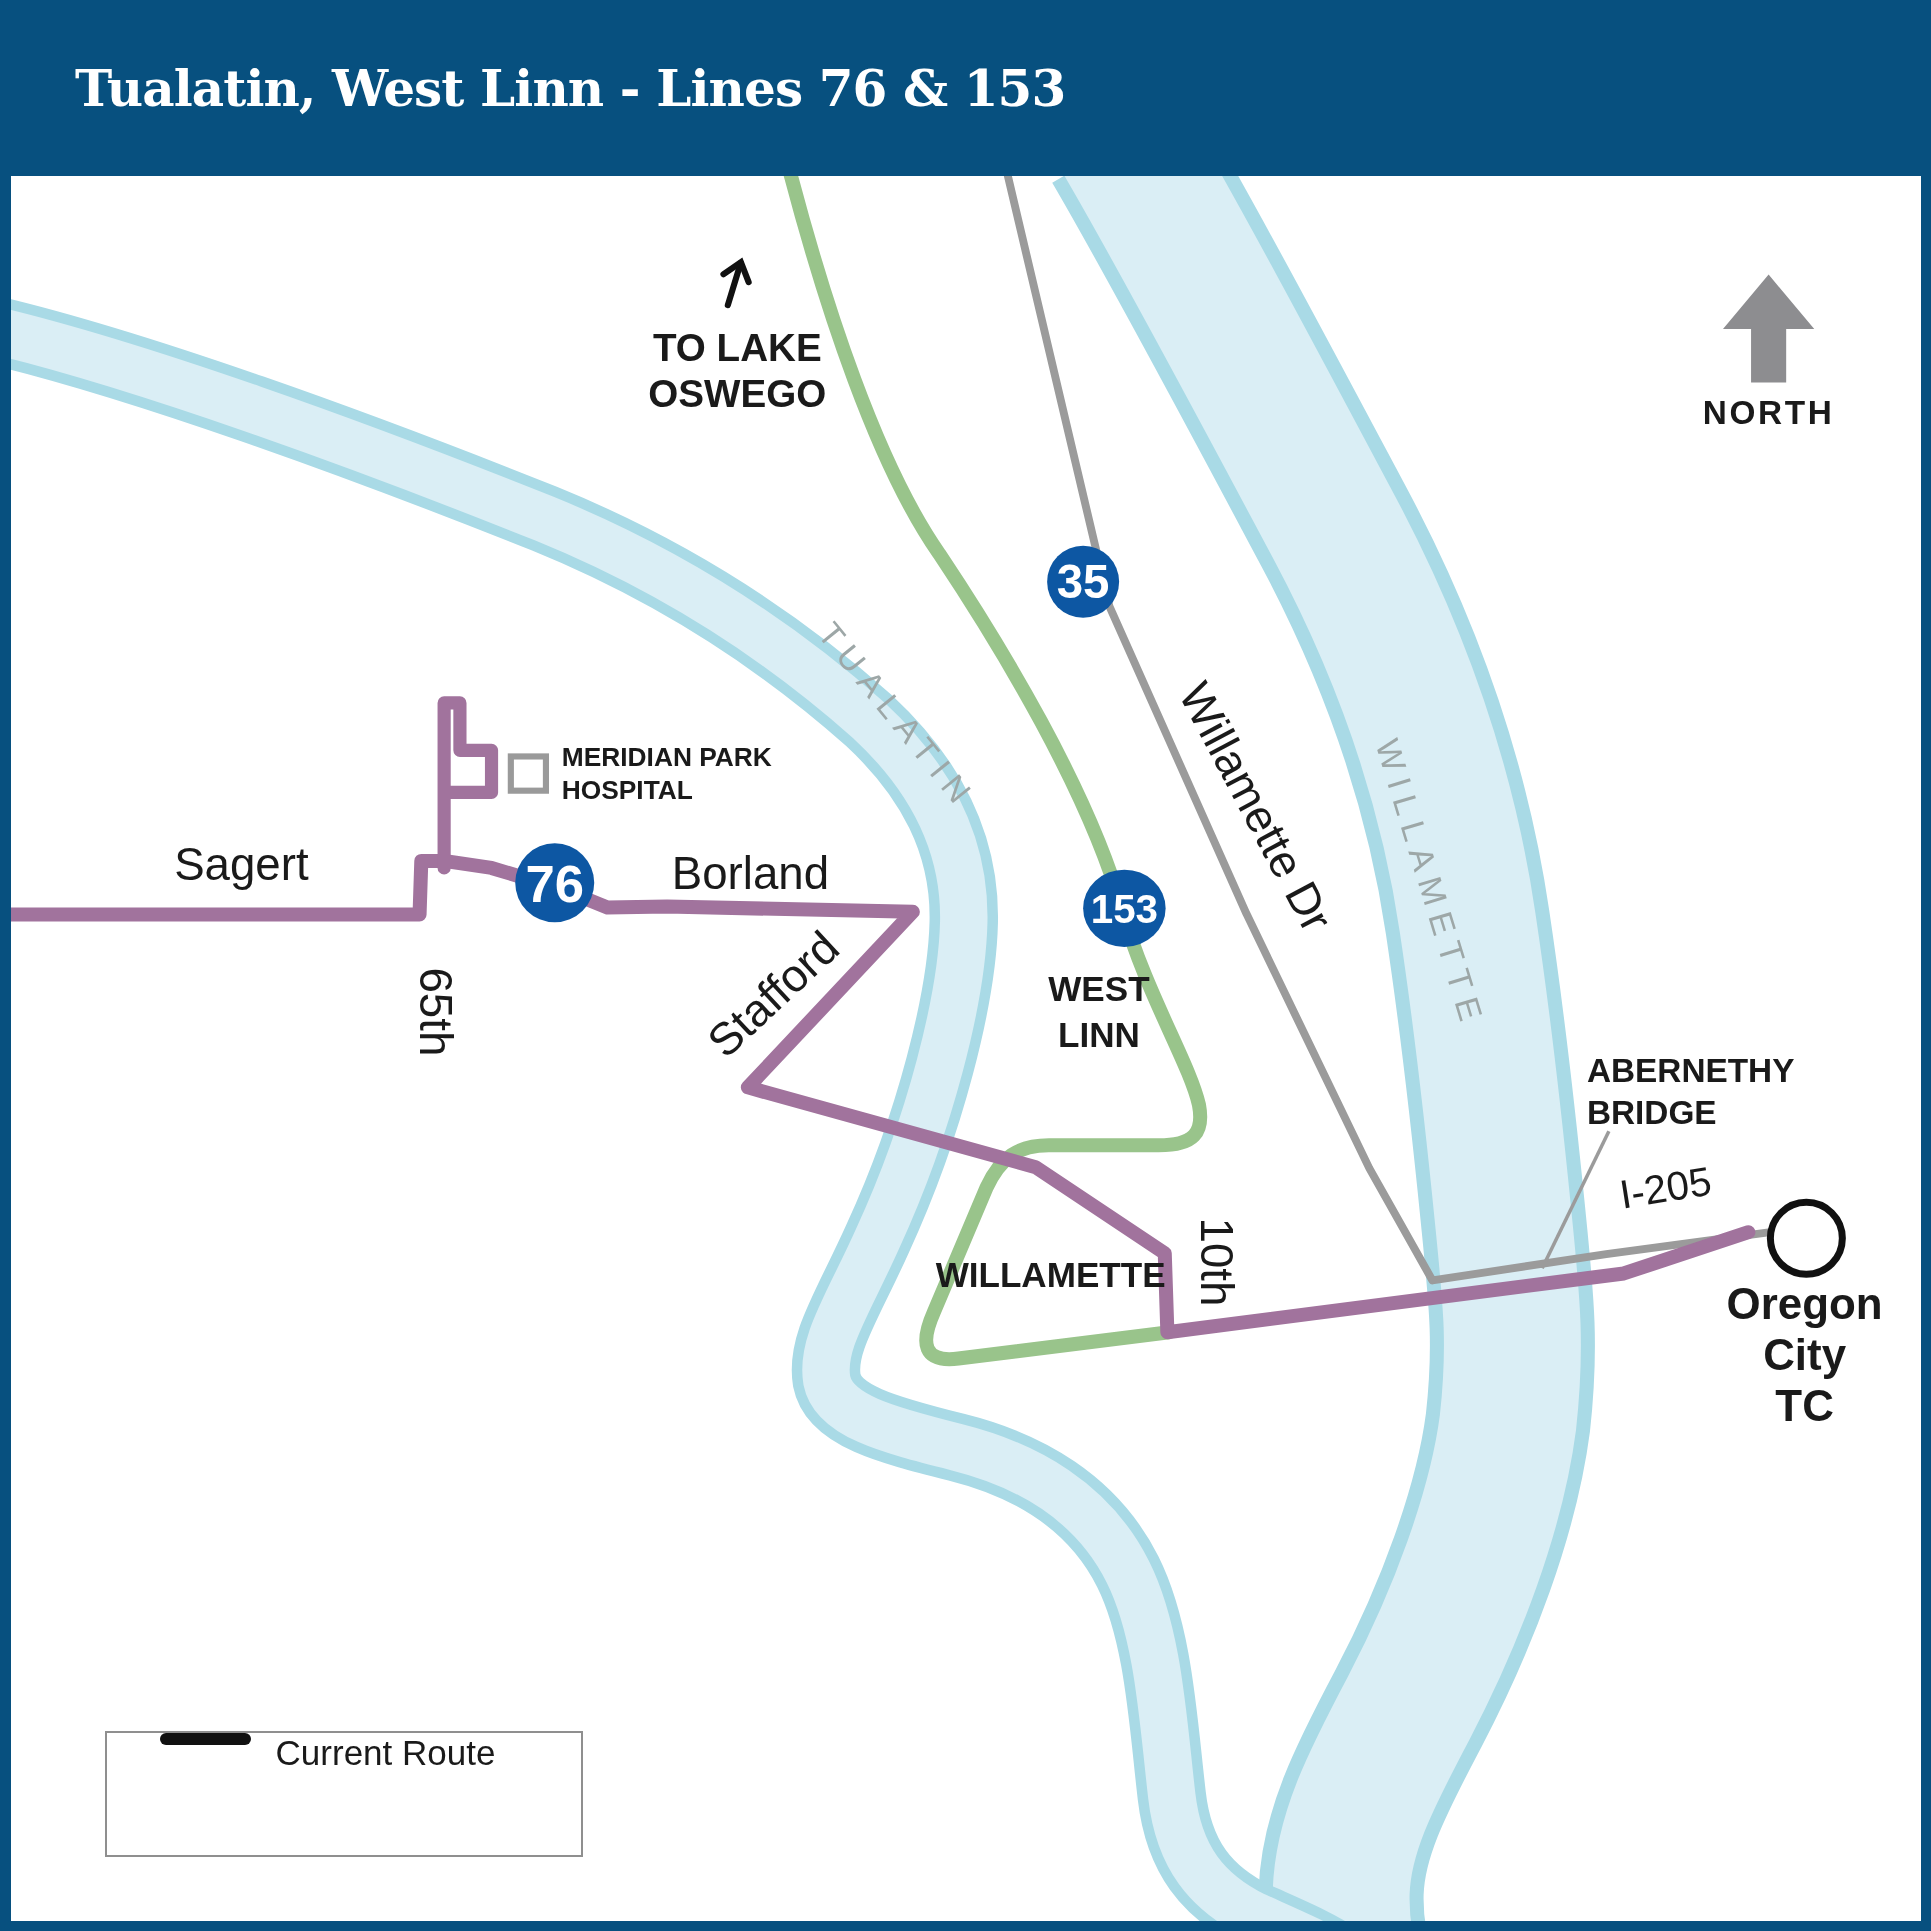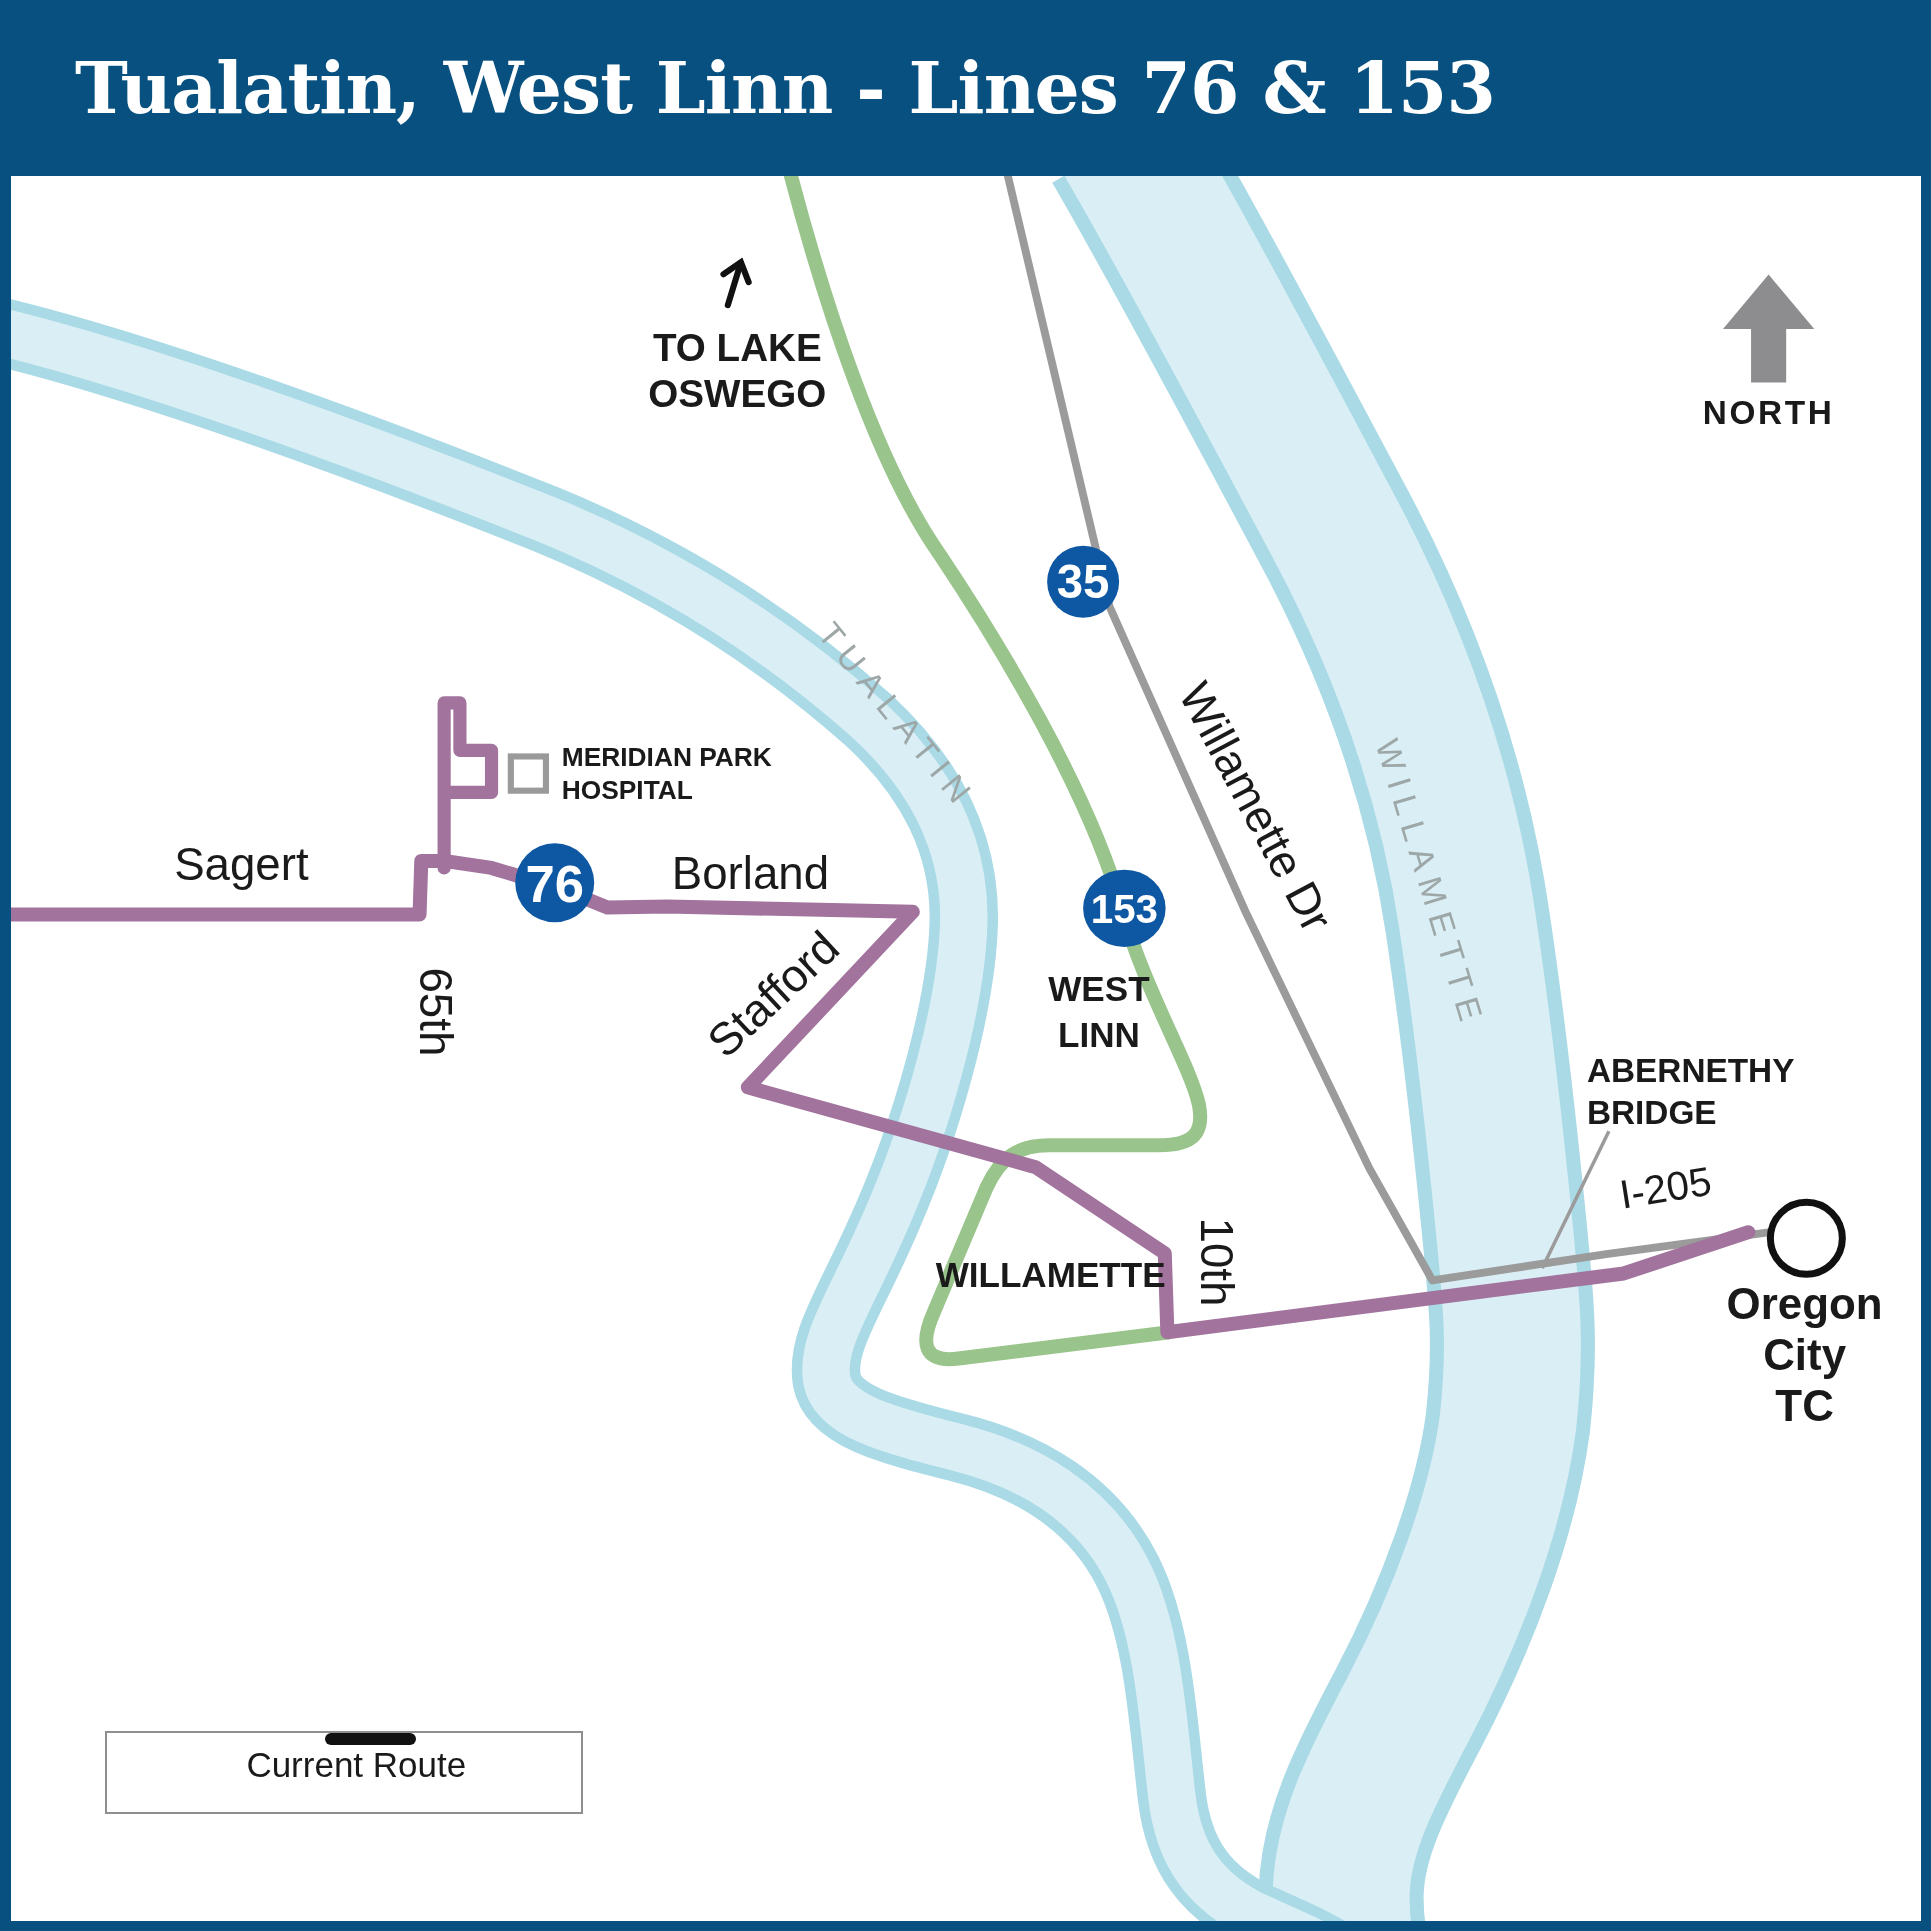--- a/index.html
+++ b/index.html
@@ -10,37 +10,37 @@
   .frame-strip{position:absolute;background:#07507f;z-index:40;}
   #frame-left{left:0;top:0;width:10.5px;height:1931px;}
   #frame-right{right:0;top:0;width:10.5px;height:1931px;}
   #frame-bottom{left:0;bottom:0;width:1931px;height:10.5px;}
   header{
     position:absolute;left:0;top:0;width:1931px;height:176px;
     background:#07507f;z-index:50;display:flex;align-items:center;
   }
   .map-title{
     color:#ffffff;font-family:"DejaVu Serif", serif;font-weight:bold;
-    font-size:71px;margin-left:75px;letter-spacing:-0.9px;white-space:nowrap;
+    font-size:50px;margin-left:75px;letter-spacing:-0.9px;white-space:nowrap;
   }
   #map-wrap{position:absolute;left:0;top:176px;width:1931px;height:1756px;z-index:10;}
   svg text{font-family:"Liberation Sans", sans-serif;fill:#1a1a1a;}
   .street{font-size:52px;}
   .area{font-size:40px;font-weight:600;}
   .small-label{font-size:30px;font-weight:600;}
   .bridge-label{font-size:38px;font-weight:600;}
   .river-label{font-size:38px;fill:#9da7a7;letter-spacing:10px;font-weight:500;}
   .badge-num{fill:#ffffff;font-weight:bold;text-anchor:middle;}
   .tc-label{font-size:50px;font-weight:bold;text-anchor:middle;}
   .hwy{font-size:46px;}
   .north-label{font-size:38px;font-weight:600;letter-spacing:3px;text-anchor:middle;}
   #legend{
-    position:absolute;left:105px;top:1731px;width:478px;height:83px;
+    position:absolute;left:105px;top:1731px;width:478px;height:126px;
     background:#ffffff;border:2.6px solid #8f8f8f;z-index:30;
-    display:flex;align-items:center;box-sizing:border-box;flex-direction:column;
+    display:flex;box-sizing:border-box;
   }
   #legend .swatch{
     width:91px;height:12.3px;background:#111111;border-radius:6.1px;
     margin-left:53px;flex:0 0 auto;
   }
   #legend .legend-text{font-size:35px;color:#1a1a1a;margin-left:24.6px;white-space:nowrap;}
 </style>
 </head>
 <body>
 

